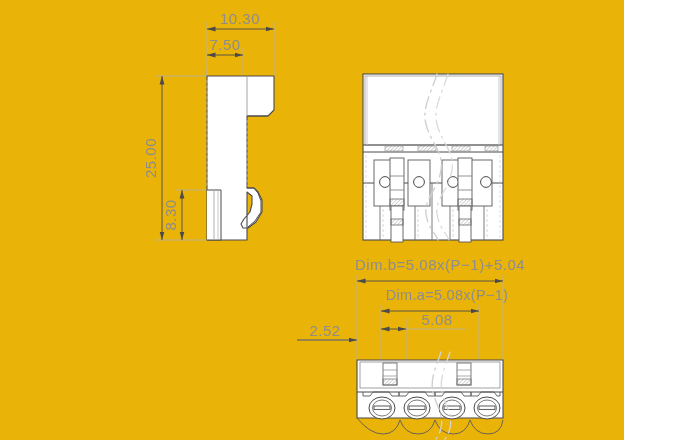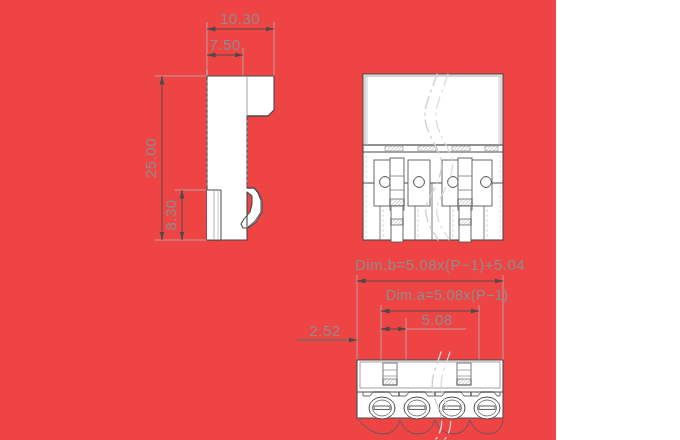--- a/index.html
+++ b/index.html
@@ -8,23 +8,23 @@
     background: #ffffff;
   }
   body {
     width: 680px;
     height: 440px;
     overflow: hidden;
     font-family: "Liberation Sans", sans-serif;
   }
   #sheet {
     position: relative;
-    width: 556px;
+    width: 624px;
     height: 440px;
-    background: #ef4444;
+    background: #eab308;
   }
   #sheet svg {
     position: absolute;
     top: 0;
     left: 0;
     display: block;
   }
   .dimtext {
     font-family: "Liberation Sans", sans-serif;
     font-size: 15px;

